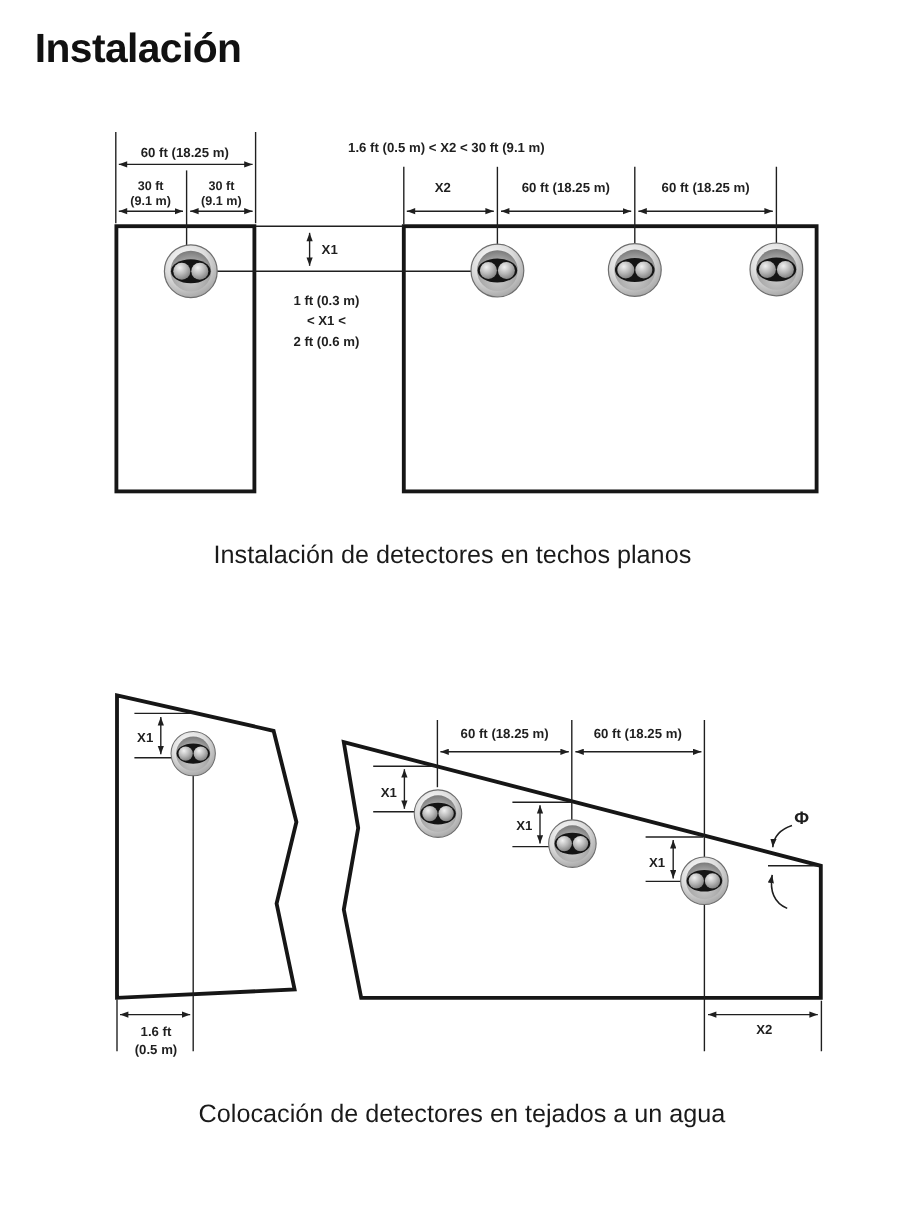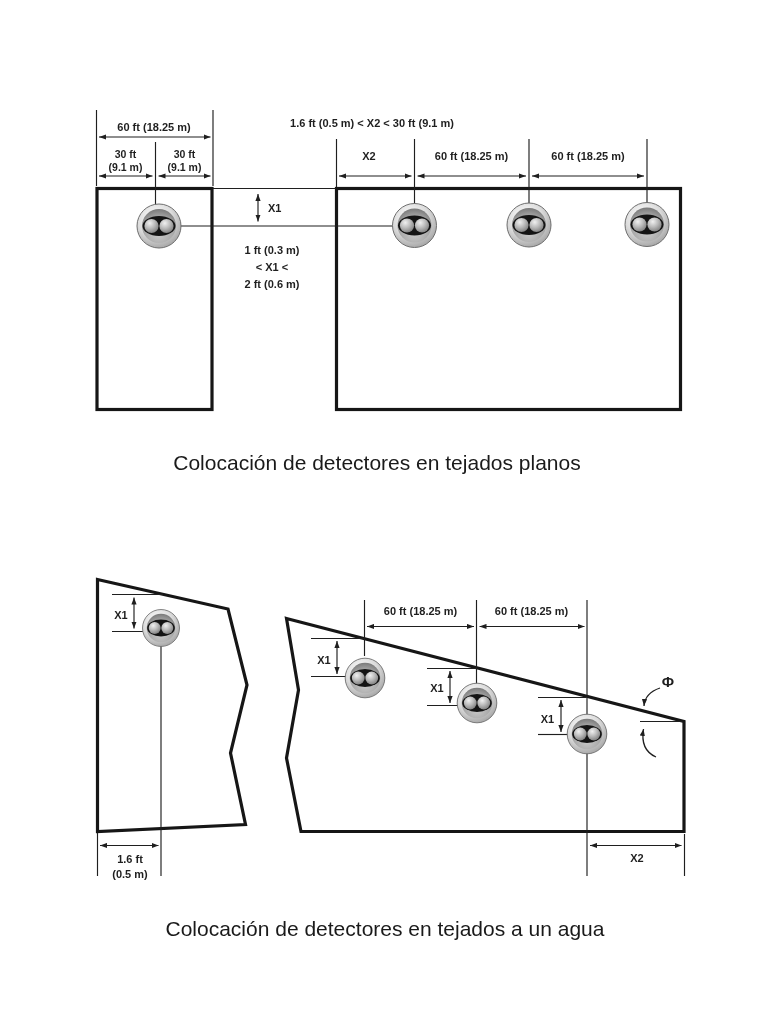--- a/index.html
+++ b/index.html
@@ -18,20 +18,21 @@
   .thin{stroke:#1f1f1f;stroke-width:1.15;fill:none;}
   .thick{stroke:#161616;stroke-width:3.2;fill:#ffffff;stroke-linejoin:miter;}
   .dim{stroke:#1f1f1f;stroke-width:1.15;fill:none;}
   .curve{stroke:#1f1f1f;stroke-width:1.3;fill:none;}
 </style>
 </head>
 <body>
 
 <div id="page">
 
+  <div id="page-title">Instalación</div>
 
   <svg id="diagram-svg" width="768" height="1024" viewBox="0 0 768 1024">
     <defs>
       <marker id="arrE" markerUnits="userSpaceOnUse" markerWidth="7.5" markerHeight="6" refX="7" refY="2.6" orient="auto">
           <path d="M0,0L7,2.6L0,5.2Z" fill="#1f1f1f"></path>
         </marker>
       <marker id="arrS" markerUnits="userSpaceOnUse" markerWidth="7.5" markerHeight="6" refX="0" refY="2.6" orient="auto">
           <path d="M7,0L0,2.6L7,5.2Z" fill="#1f1f1f"></path>
         </marker>
       <radialGradient id="detOuter" cx="0.4" cy="0.32" r="0.8">
@@ -156,16 +157,16 @@
       <text class="t11" x="420.5" y="615" text-anchor="middle">60 ft (18.25 m)</text>
       <text class="t11" x="531.5" y="615" text-anchor="middle">60 ft (18.25 m)</text>
       <text class="t11" x="324" y="664" text-anchor="middle">X1</text>
       <text class="t11" x="437" y="691.5" text-anchor="middle">X1</text>
       <text class="t11" x="547.5" y="722.5" text-anchor="middle">X1</text>
       <text class="tphi" x="668" y="687" text-anchor="middle">Φ</text>
       <text class="t11" x="637" y="861.5" text-anchor="middle">X2</text>
     </g>
   </svg>
 
-  <div class="caption" id="caption1">Colocación de detectores en tejados planos</div>
+  <div class="caption" id="caption1">Instalación de detectores en techos planos</div>
   <div class="caption" id="caption2">Colocación de detectores en tejados a un agua</div>
 
 </div>
 
 </body></html>

